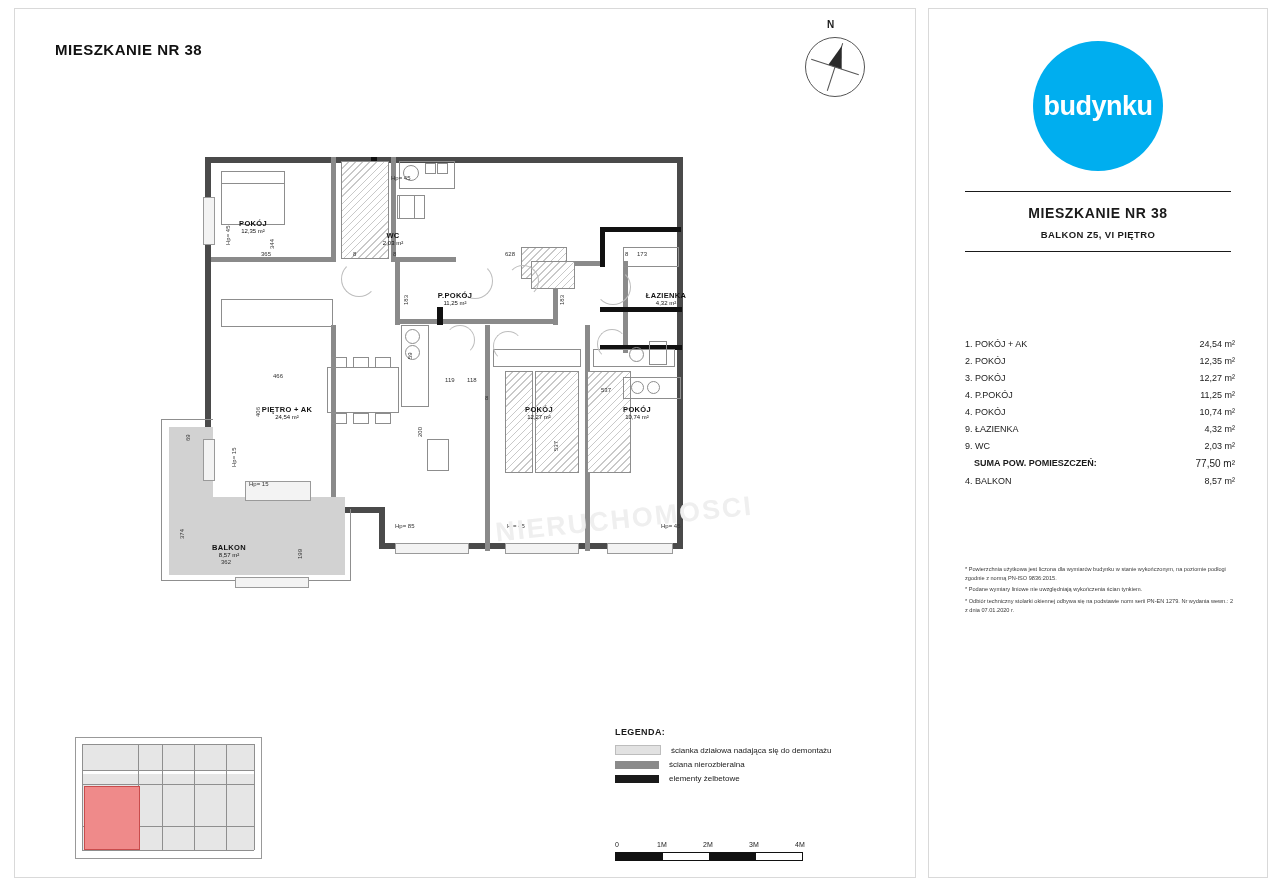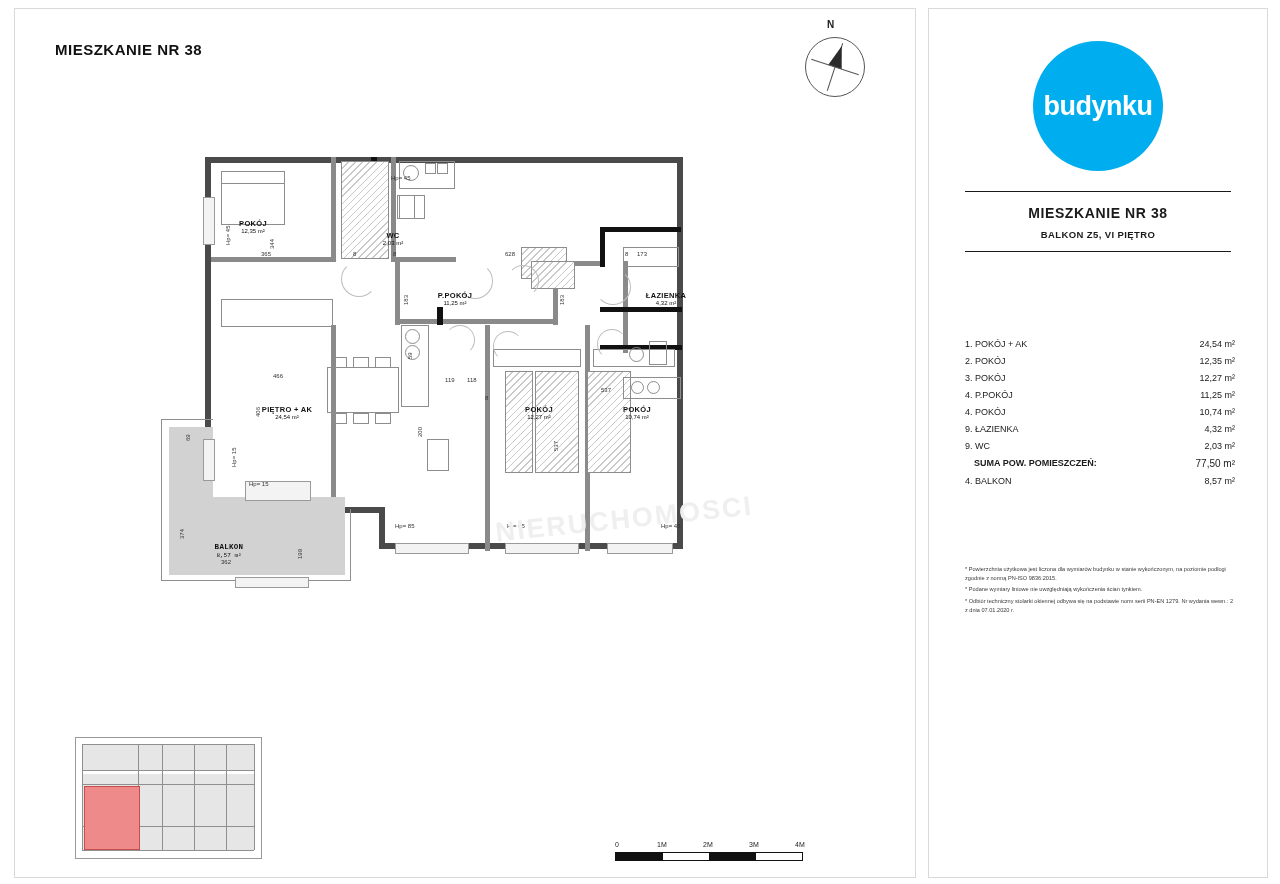--- a/index.html
+++ b/index.html
@@ -205,21 +205,21 @@
         <span>24,54 m²</span>
       </div>
       <div class="room" style="left:364px; top:266px; width:60px;">
         <b>POKÓJ</b>
         <span>12,27 m²</span>
       </div>
       <div class="room" style="left:462px; top:266px; width:60px;">
         <b>POKÓJ</b>
         <span>10,74 m²</span>
       </div>
-      <div class="room" style="left:48px; top:404px; width:72px;font-family:Liberation Mono, monospace;">
+      <div class="room" style="left:48px; top:404px; width:72px;">
         <b>BALKON</b>
         <span>8,57 m²</span>
       </div>
 
       <div class="dim" style="left:116px; top:112px;">365</div>
       <div class="dim" style="left:360px; top:112px;">628</div>
       <div class="dim" style="left:492px; top:112px;">173</div>
       <div class="dim" style="left:128px; top:234px;">466</div>
       <div class="dim" style="left:76px;  top:420px;">362</div>
       <div class="dim" style="left:300px; top:238px;">119</div>
@@ -245,20 +245,35 @@
       <div class="dimv" style="left:86px;  top:328px;">Hp= 15</div>
       <div class="dim" style="left:104px; top:342px;">Hp= 15</div>
       <div class="dim" style="left:250px; top:384px;">Hp= 85</div>
       <div class="dim" style="left:362px; top:384px;">H = 45</div>
       <div class="dim" style="left:516px; top:384px;">Hp= 45</div>
       <div class="dim" style="left:246px; top:36px;">Hp= 45</div>
     </div>
 
     <div class="watermark">NIERUCHOMOSCI</div>
 
+    <div class="legend">
+      <div class="legend-title">LEGENDA:</div>
+      <div class="legend-row">
+        <div class="legend-sw" style="background:#e2e2e2;border:1px solid #bdbdbd;"></div>
+        <div class="legend-lbl">ścianka działowa nadająca się do demontażu</div>
+      </div>
+      <div class="legend-row">
+        <div class="legend-sw" style="background:#8a8a8a;"></div>
+        <div class="legend-lbl">ściana nierozbieralna</div>
+      </div>
+      <div class="legend-row">
+        <div class="legend-sw" style="background:#1a1a1a;"></div>
+        <div class="legend-lbl">elementy żelbetowe</div>
+      </div>
+    </div>
 
     <div class="scalebar">
       <div class="scale-nums">
         <span style="left:0px;">0</span>
         <span style="left:42px;">1M</span>
         <span style="left:88px;">2M</span>
         <span style="left:134px;">3M</span>
         <span style="left:180px;">4M</span>
       </div>
       <div class="scale-bars">

